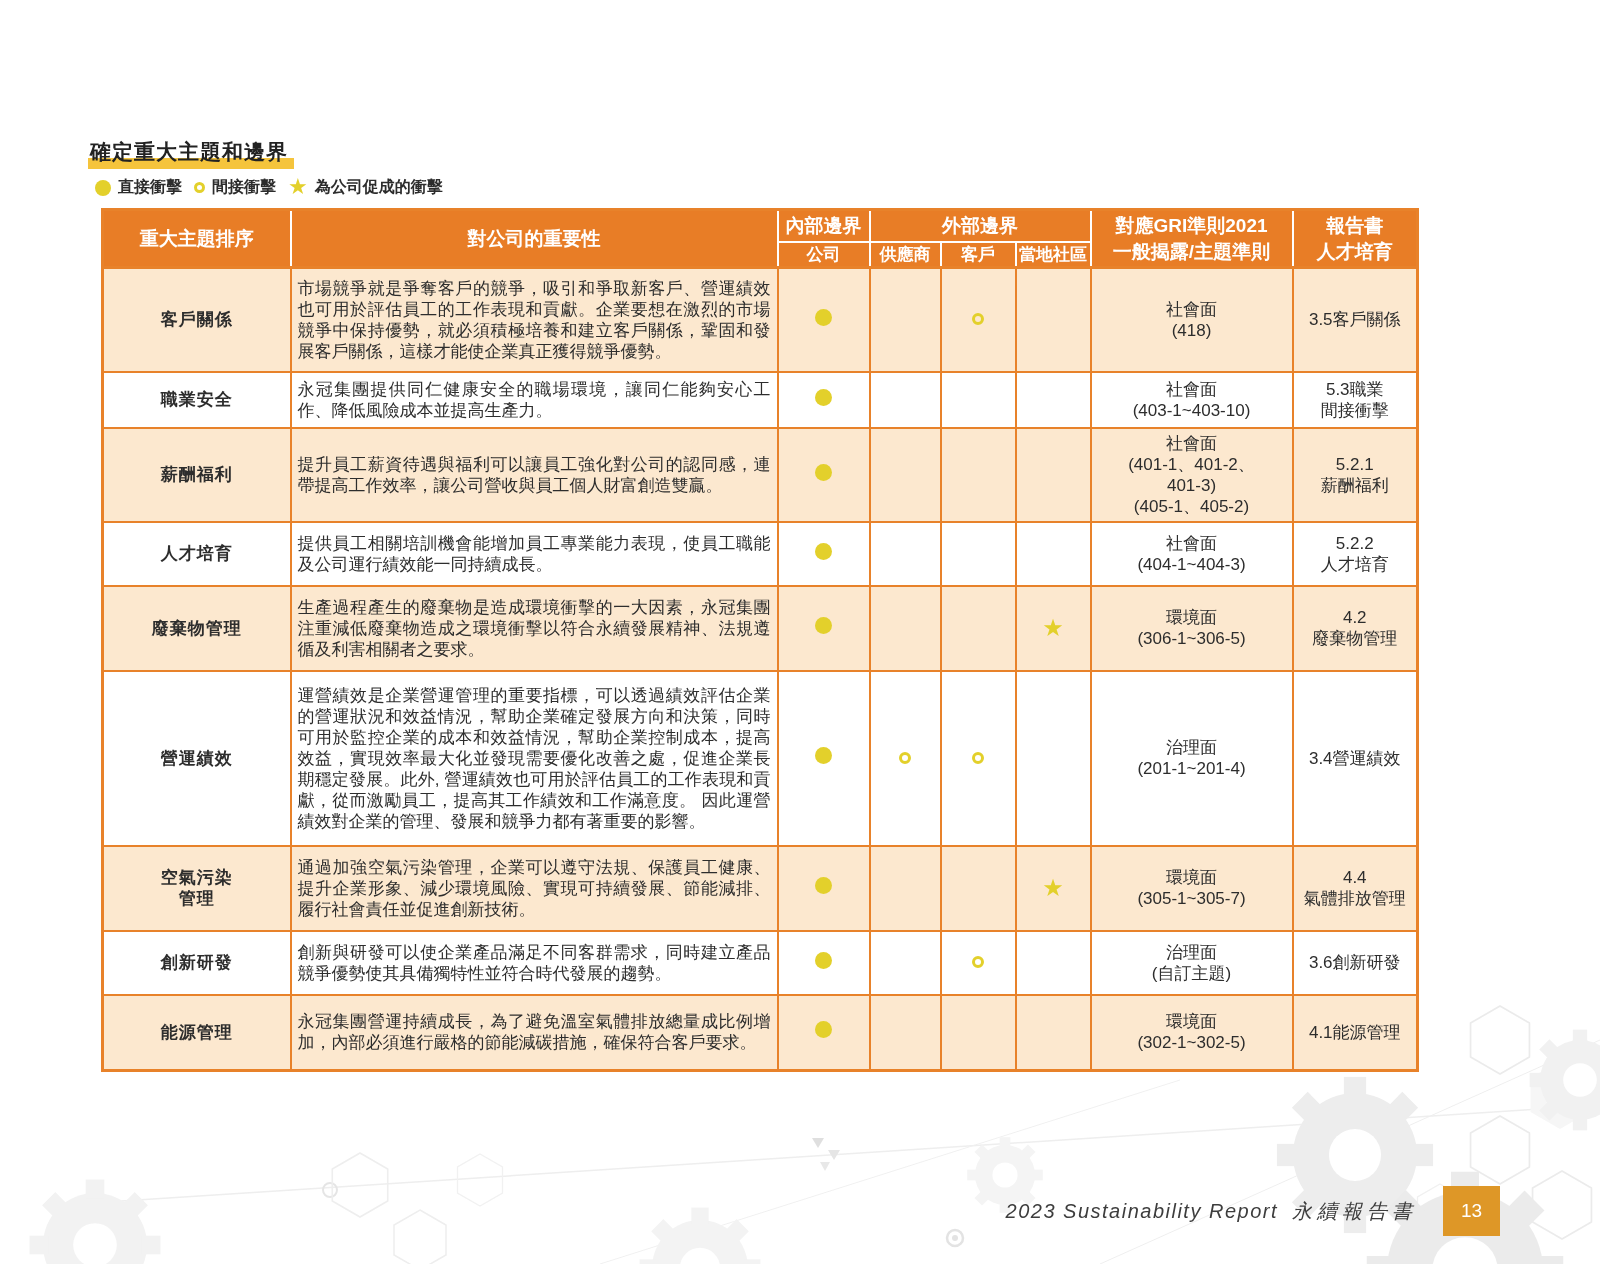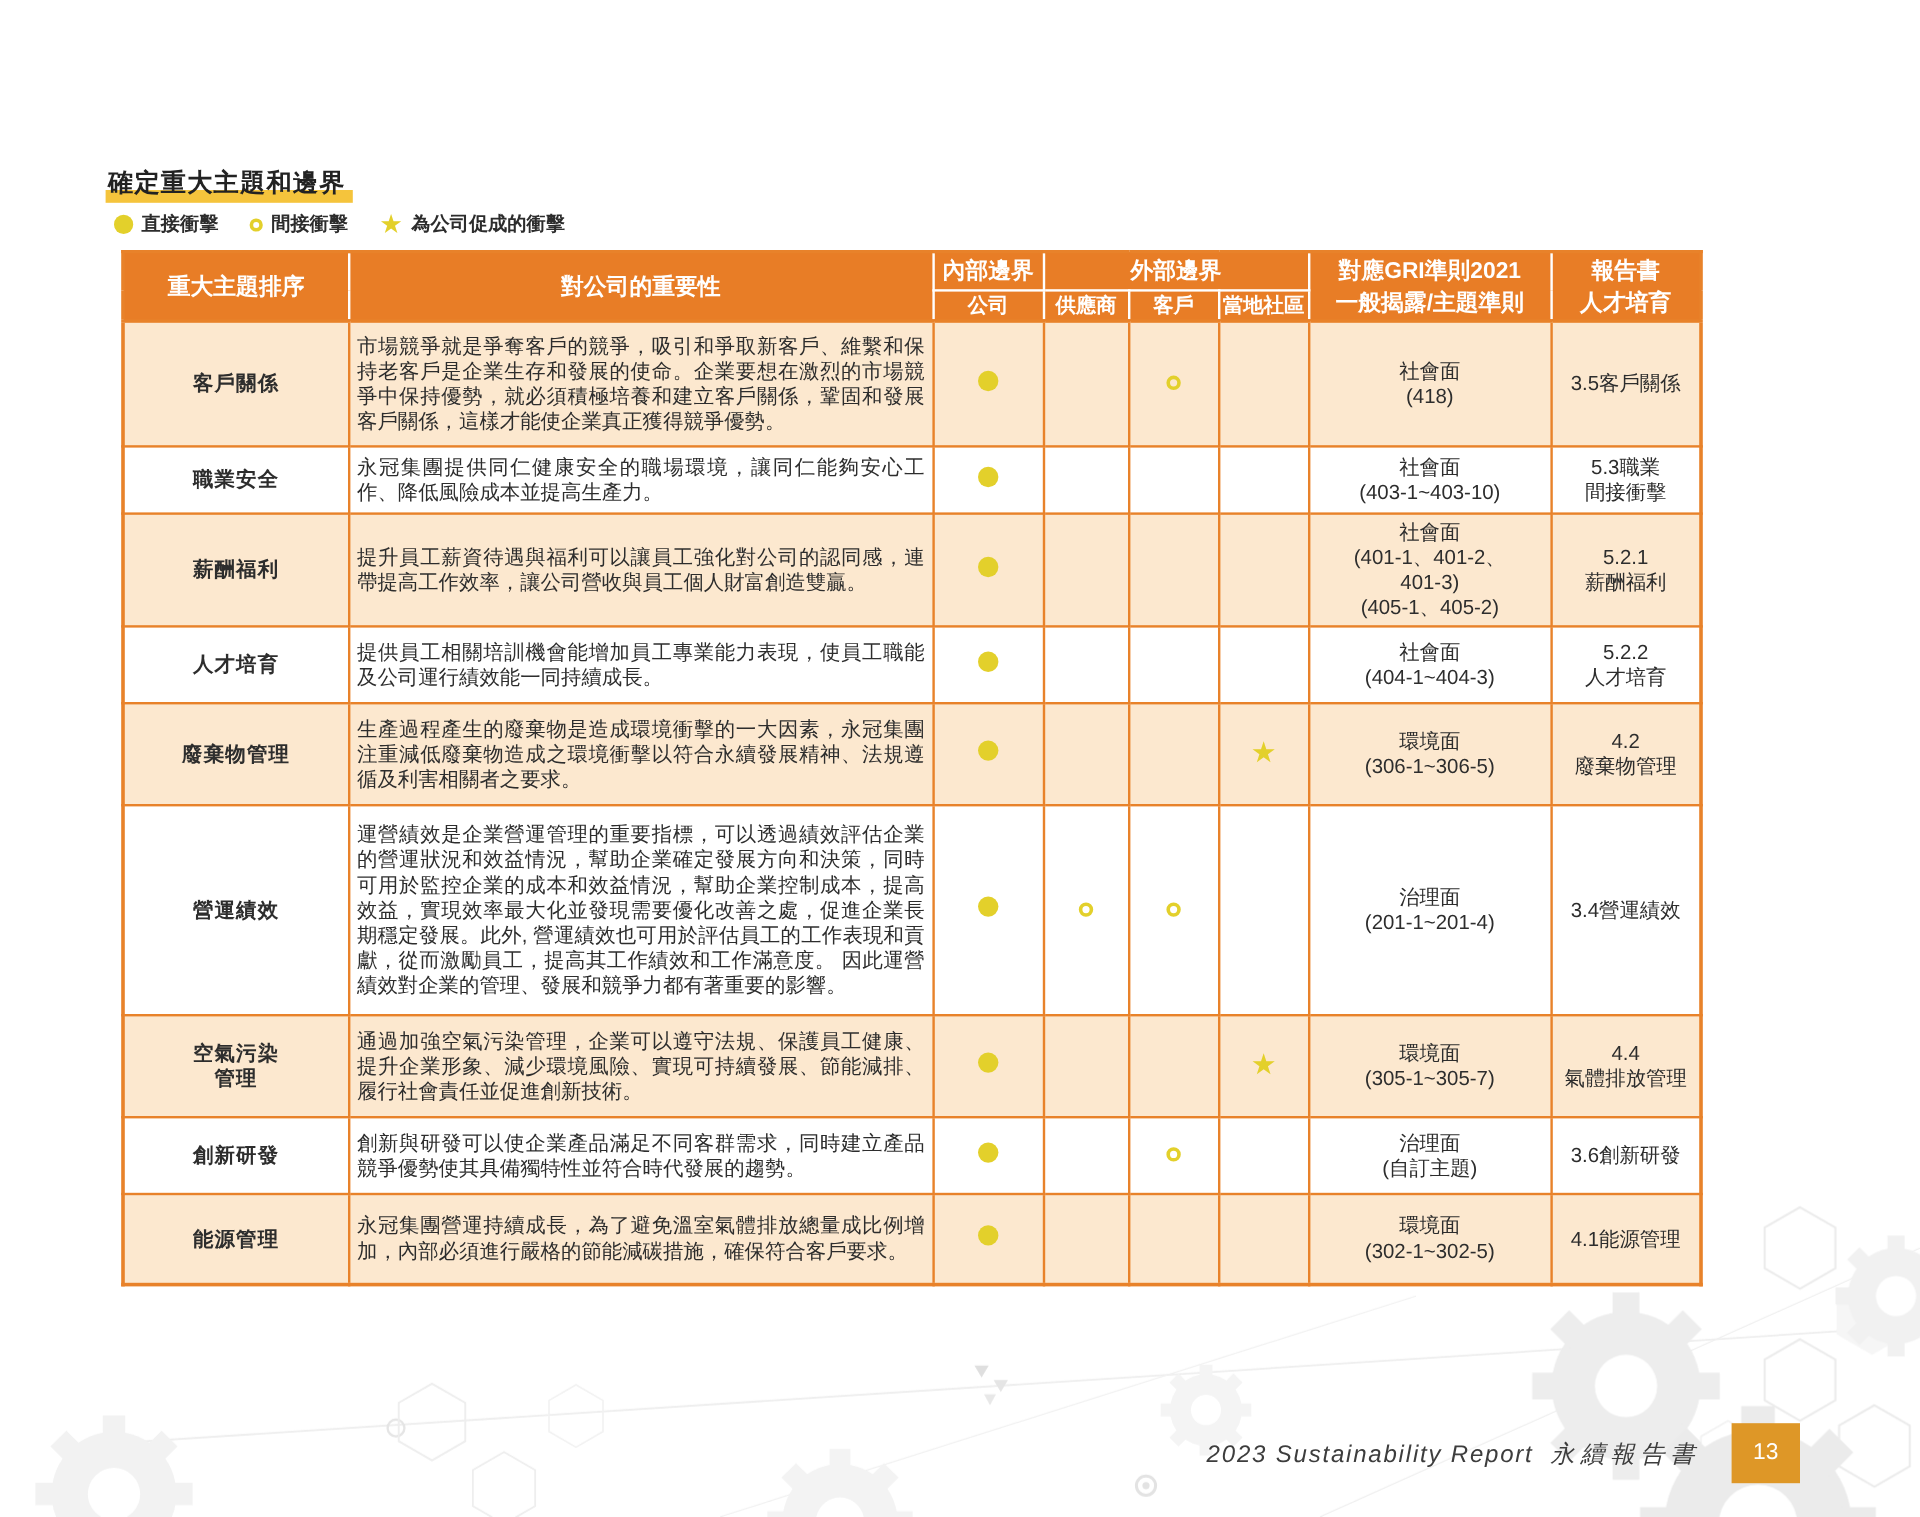--- a/index.html
+++ b/index.html
@@ -28,21 +28,21 @@
   .doc-title{
     position:absolute;left:88px;top:138px;
     font-size:21px;font-weight:bold;color:#222;
     background:linear-gradient(to top, var(--highlight) 34%, transparent 34%);
     padding:0 6px 3px 2px;
     letter-spacing:1px;
   }
   
   .legend{
     position:absolute;left:95px;top:176px;
-    display:flex;align-items:center;gap:26px;
+    display:flex;align-items:flex-end;gap:12px;
     font-size:16px;font-weight:bold;color:#2c2c2c;
   }
   .legend-item{display:flex;align-items:center;gap:7px;}
 
   
   .dot{display:inline-block;width:17px;height:17px;border-radius:50%;background:var(--yellow);}
   .ring{display:inline-block;width:12px;height:12px;border-radius:50%;border:3.5px solid var(--yellow);background:transparent;}
   .star{color:var(--yellow);font-size:24px;line-height:1;font-weight:normal;}
   .legend .dot{width:16px;height:16px;}
   .legend .ring{width:11px;height:11px;border-width:3.5px;}
@@ -209,21 +209,21 @@
       <tr class="h2">
         <th>公司</th>
         <th>供應商</th>
         <th>客戶</th>
         <th>當地社區</th>
       </tr>
     </thead>
     <tbody>
       <tr class="peach">
         <td class="topic">客戶關係</td>
-        <td class="importance">市場競爭就是爭奪客戶的競爭，吸引和爭取新客戶、維繫和保持老客戶是企業生存和發展的使命。企業要想在激烈的市場競爭中保持優勢，就必須積極培養和建立客戶關係，鞏固和發展客戶關係，這樣才能使企業真正獲得競爭優勢。</td>
+        <td class="importance">市場競爭就是爭奪客戶的競爭，吸引和爭取新客戶、營運績效也可用於評估員工的工作表現和貢獻。企業要想在激烈的市場競爭中保持優勢，就必須積極培養和建立客戶關係，鞏固和發展客戶關係，這樣才能使企業真正獲得競爭優勢。</td>
         <td class="mark"><span class="dot"></span></td>
         <td class="mark"><span></span></td>
         <td class="mark"><span class="ring"></span></td>
         <td class="mark"><span></span></td>
         <td class="gri">社會面
 (418)</td>
         <td class="chapter">3.5客戶關係</td>
       </tr>
       <tr>
         <td class="topic">職業安全</td>

